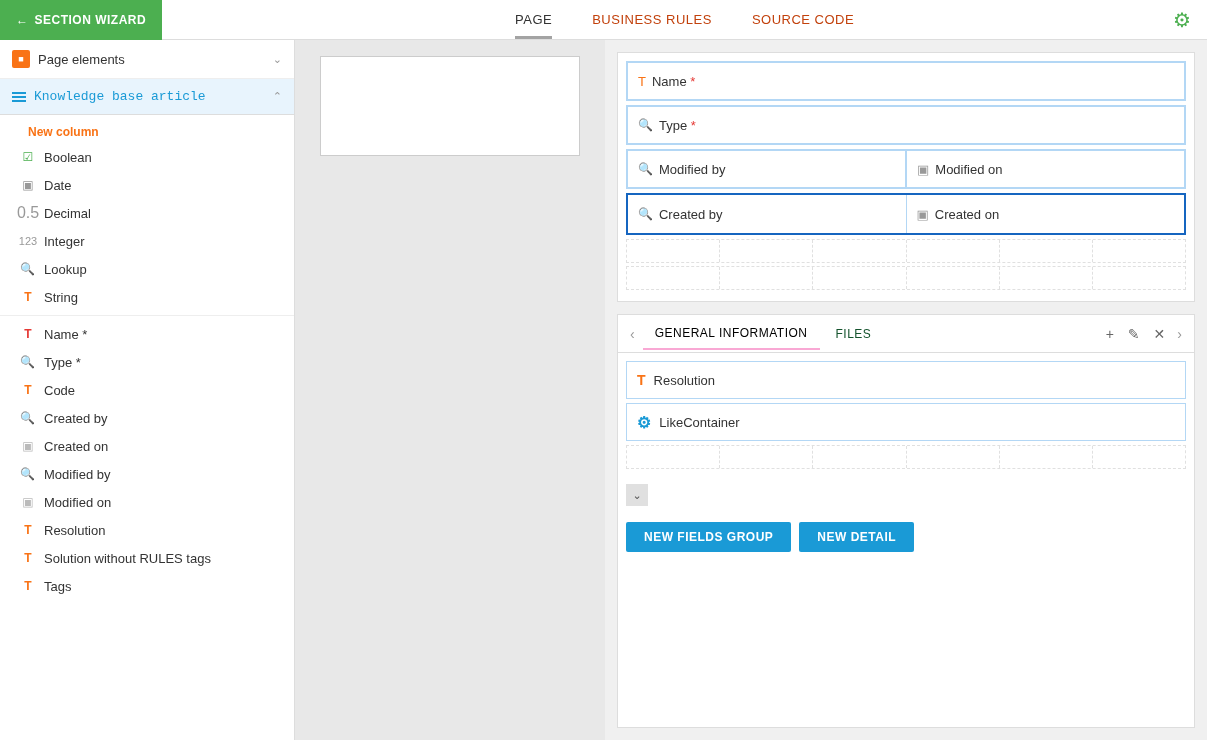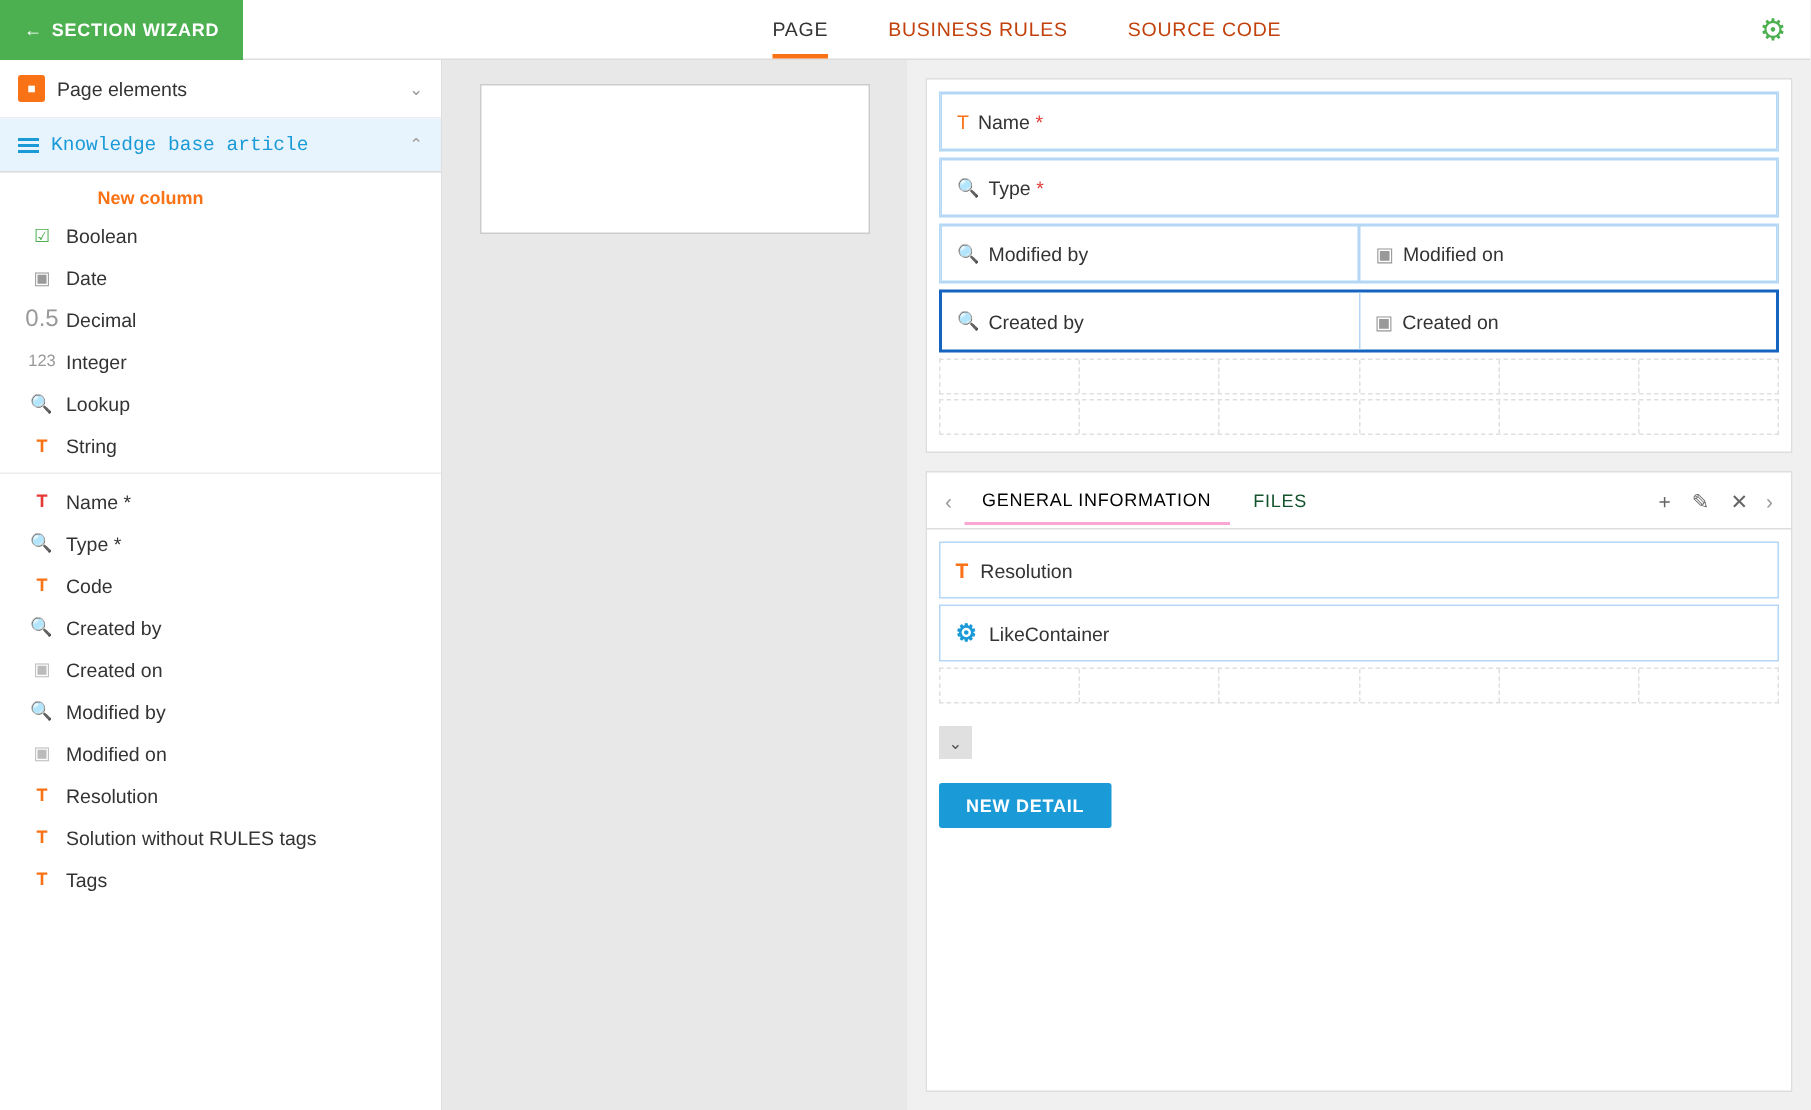--- a/index.html
+++ b/index.html
@@ -42,21 +42,21 @@
       align-items: center;
       font-size: 13px;
       color: #999;
       cursor: pointer;
       letter-spacing: 0.5px;
       border-bottom: 3px solid transparent;
       padding-top: 3px;
     }
     .nav-tab.active {
       color: #333;
-      border-bottom: 3px solid #f97316;
+      border-bottom: 3px solid #a3a3a3;
     }
     .nav-tab.blue {
       color: #c2410c;
     }
     .gear-icon {
       position: absolute;
       right: 16px;
       top: 50%;
       transform: translateY(-50%);
       color: #4caf50;
@@ -125,22 +125,21 @@
       display: block;
       width: 14px;
       height: 2px;
       background: #1a9ad6;
     }
 
     .sidebar-group-label {
       color: #f97316;
       font-size: 12px;
       font-weight: 600;
-      padding: 10px 17px 4px;
-      margin-left: 48px;
+      padding: 10px 28px 4px;
     }
     .sidebar-item {
       display: flex;
       align-items: center;
       gap: 8px;
       padding: 6px 12px 6px 20px;
       cursor: pointer;
     }
     .sidebar-item .item-icon {
       width: 16px;
@@ -582,18 +581,19 @@
         </div>
       </div>
 
       <div class="expand-row">
         <button class="expand-btn">
           <span>⌄</span>
         </button>
       </div>
 
       <div class="bottom-actions">
+        <button class="action-btn">NEW FIELDS GROUP</button>
         <button class="action-btn">NEW DETAIL</button>
       </div>
     </div>
 
   </div>
 </div>
 
 </body></html>

